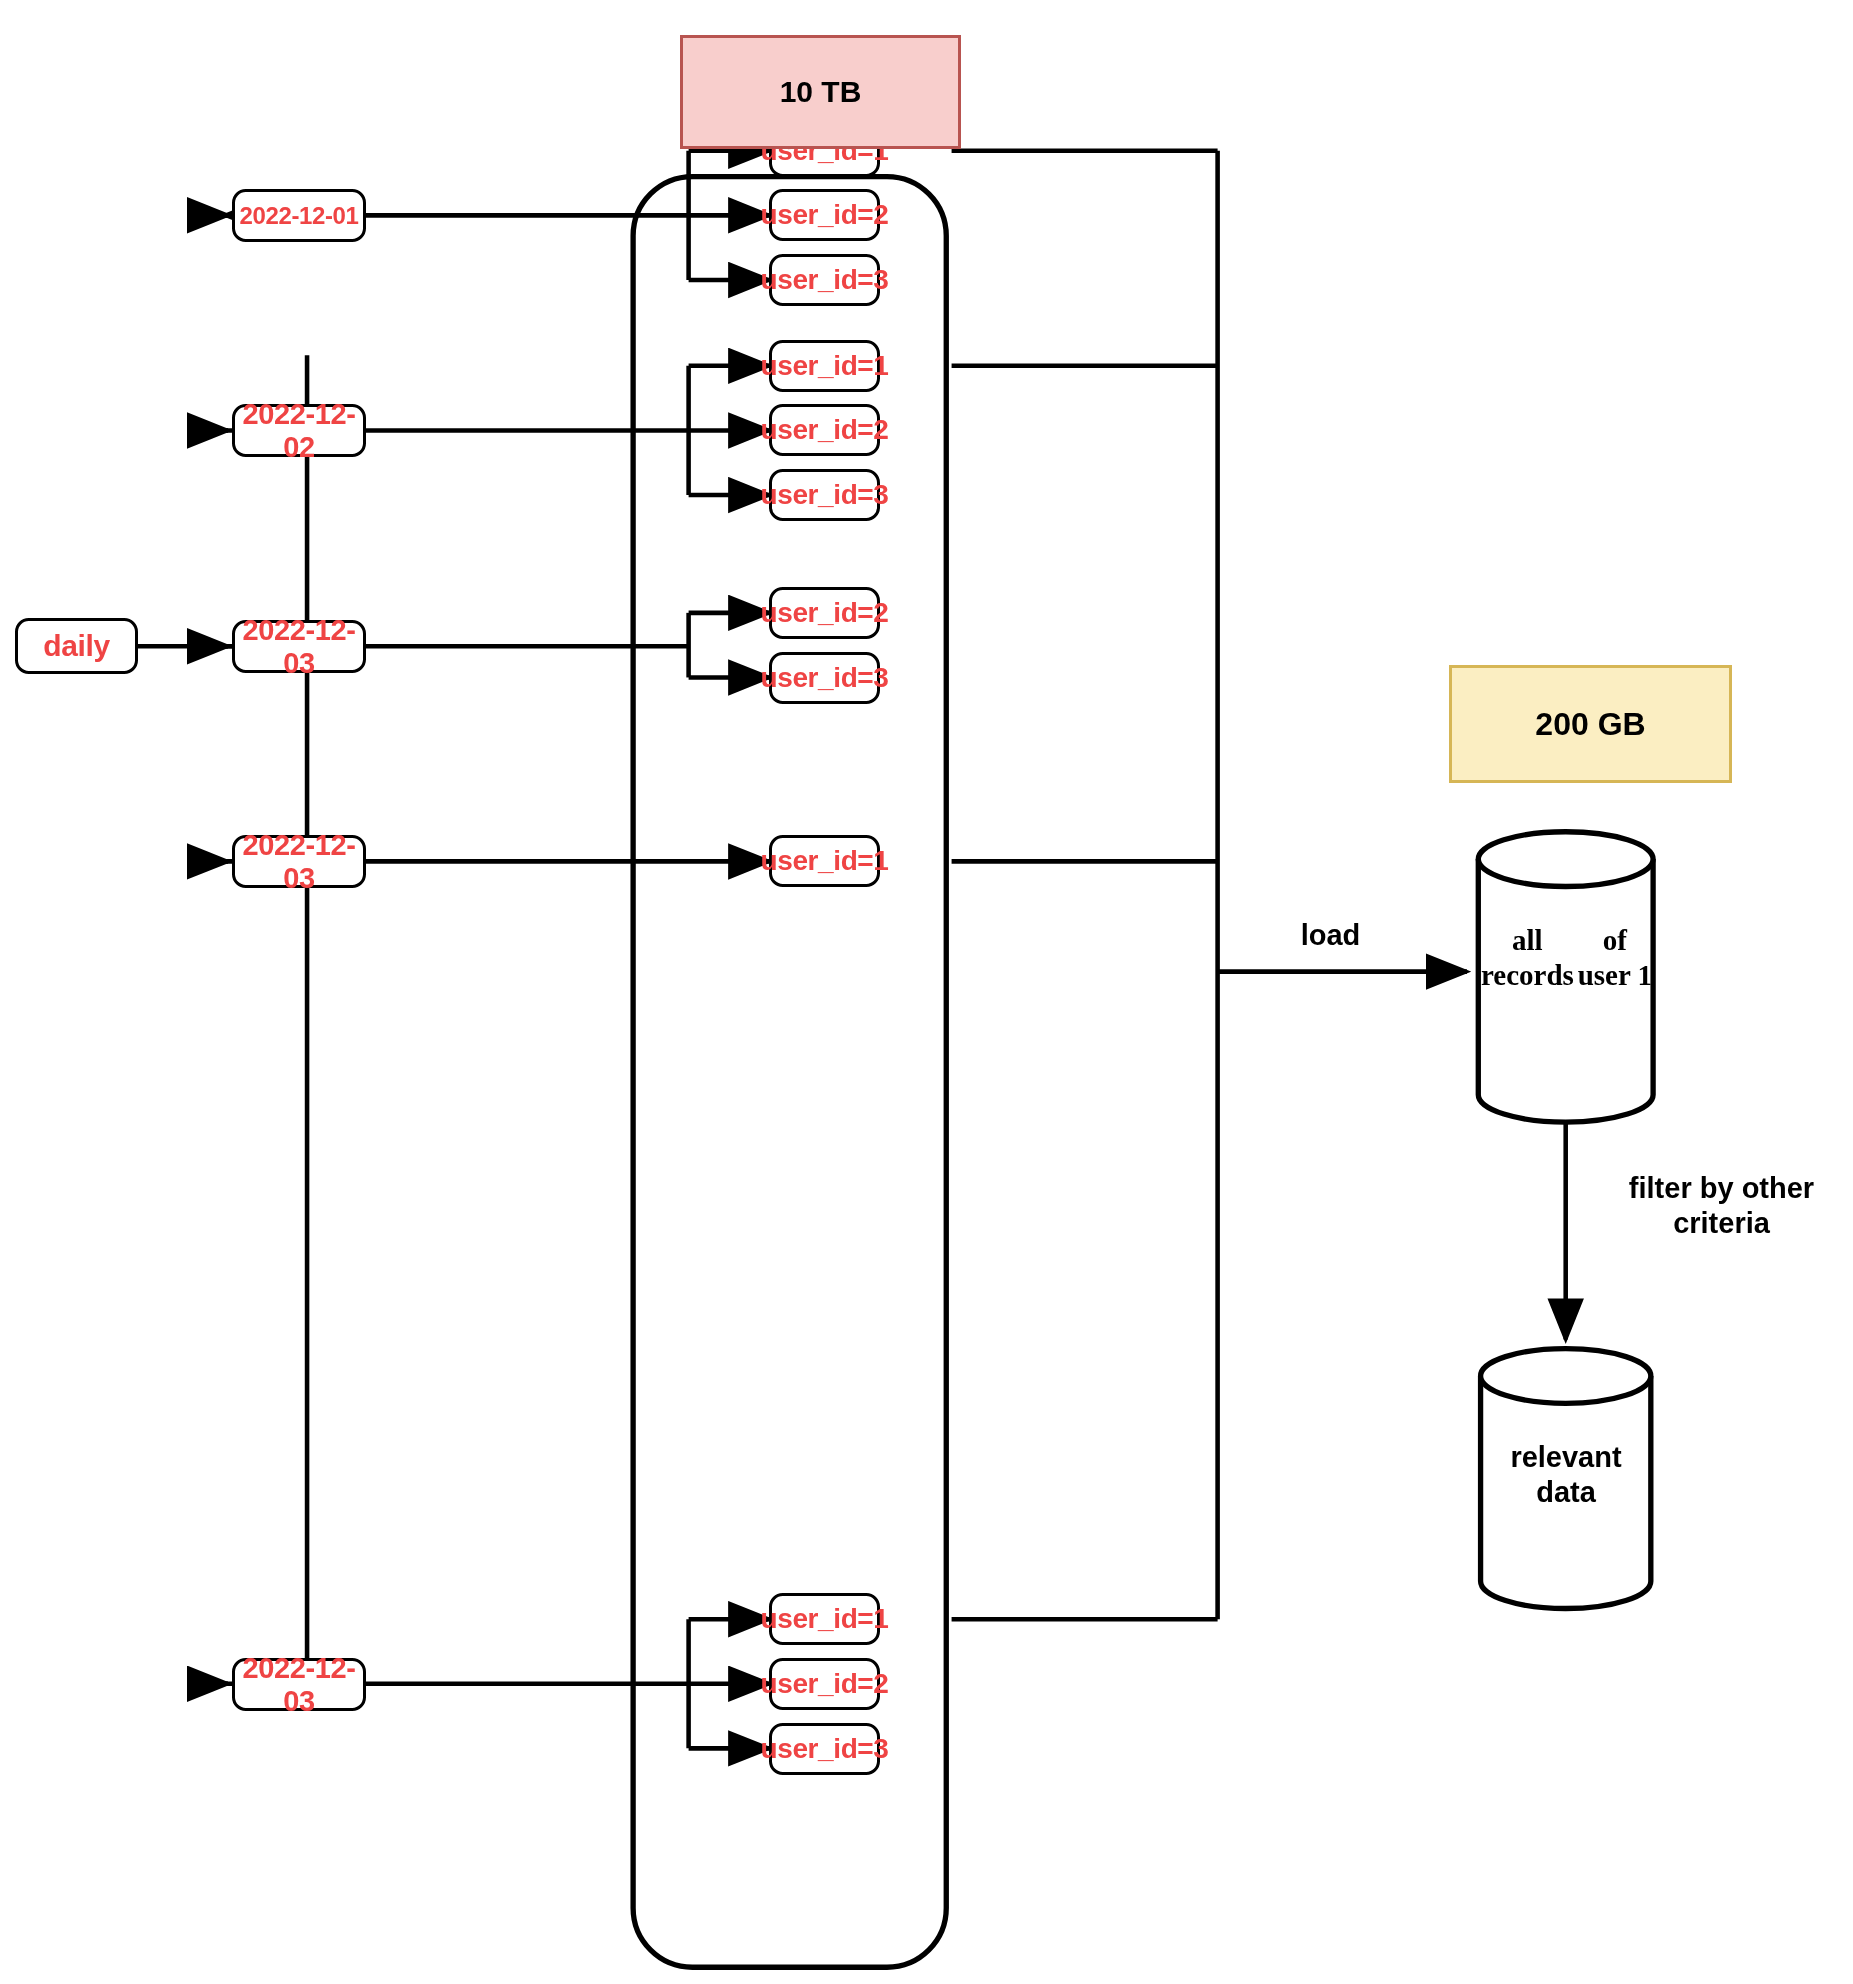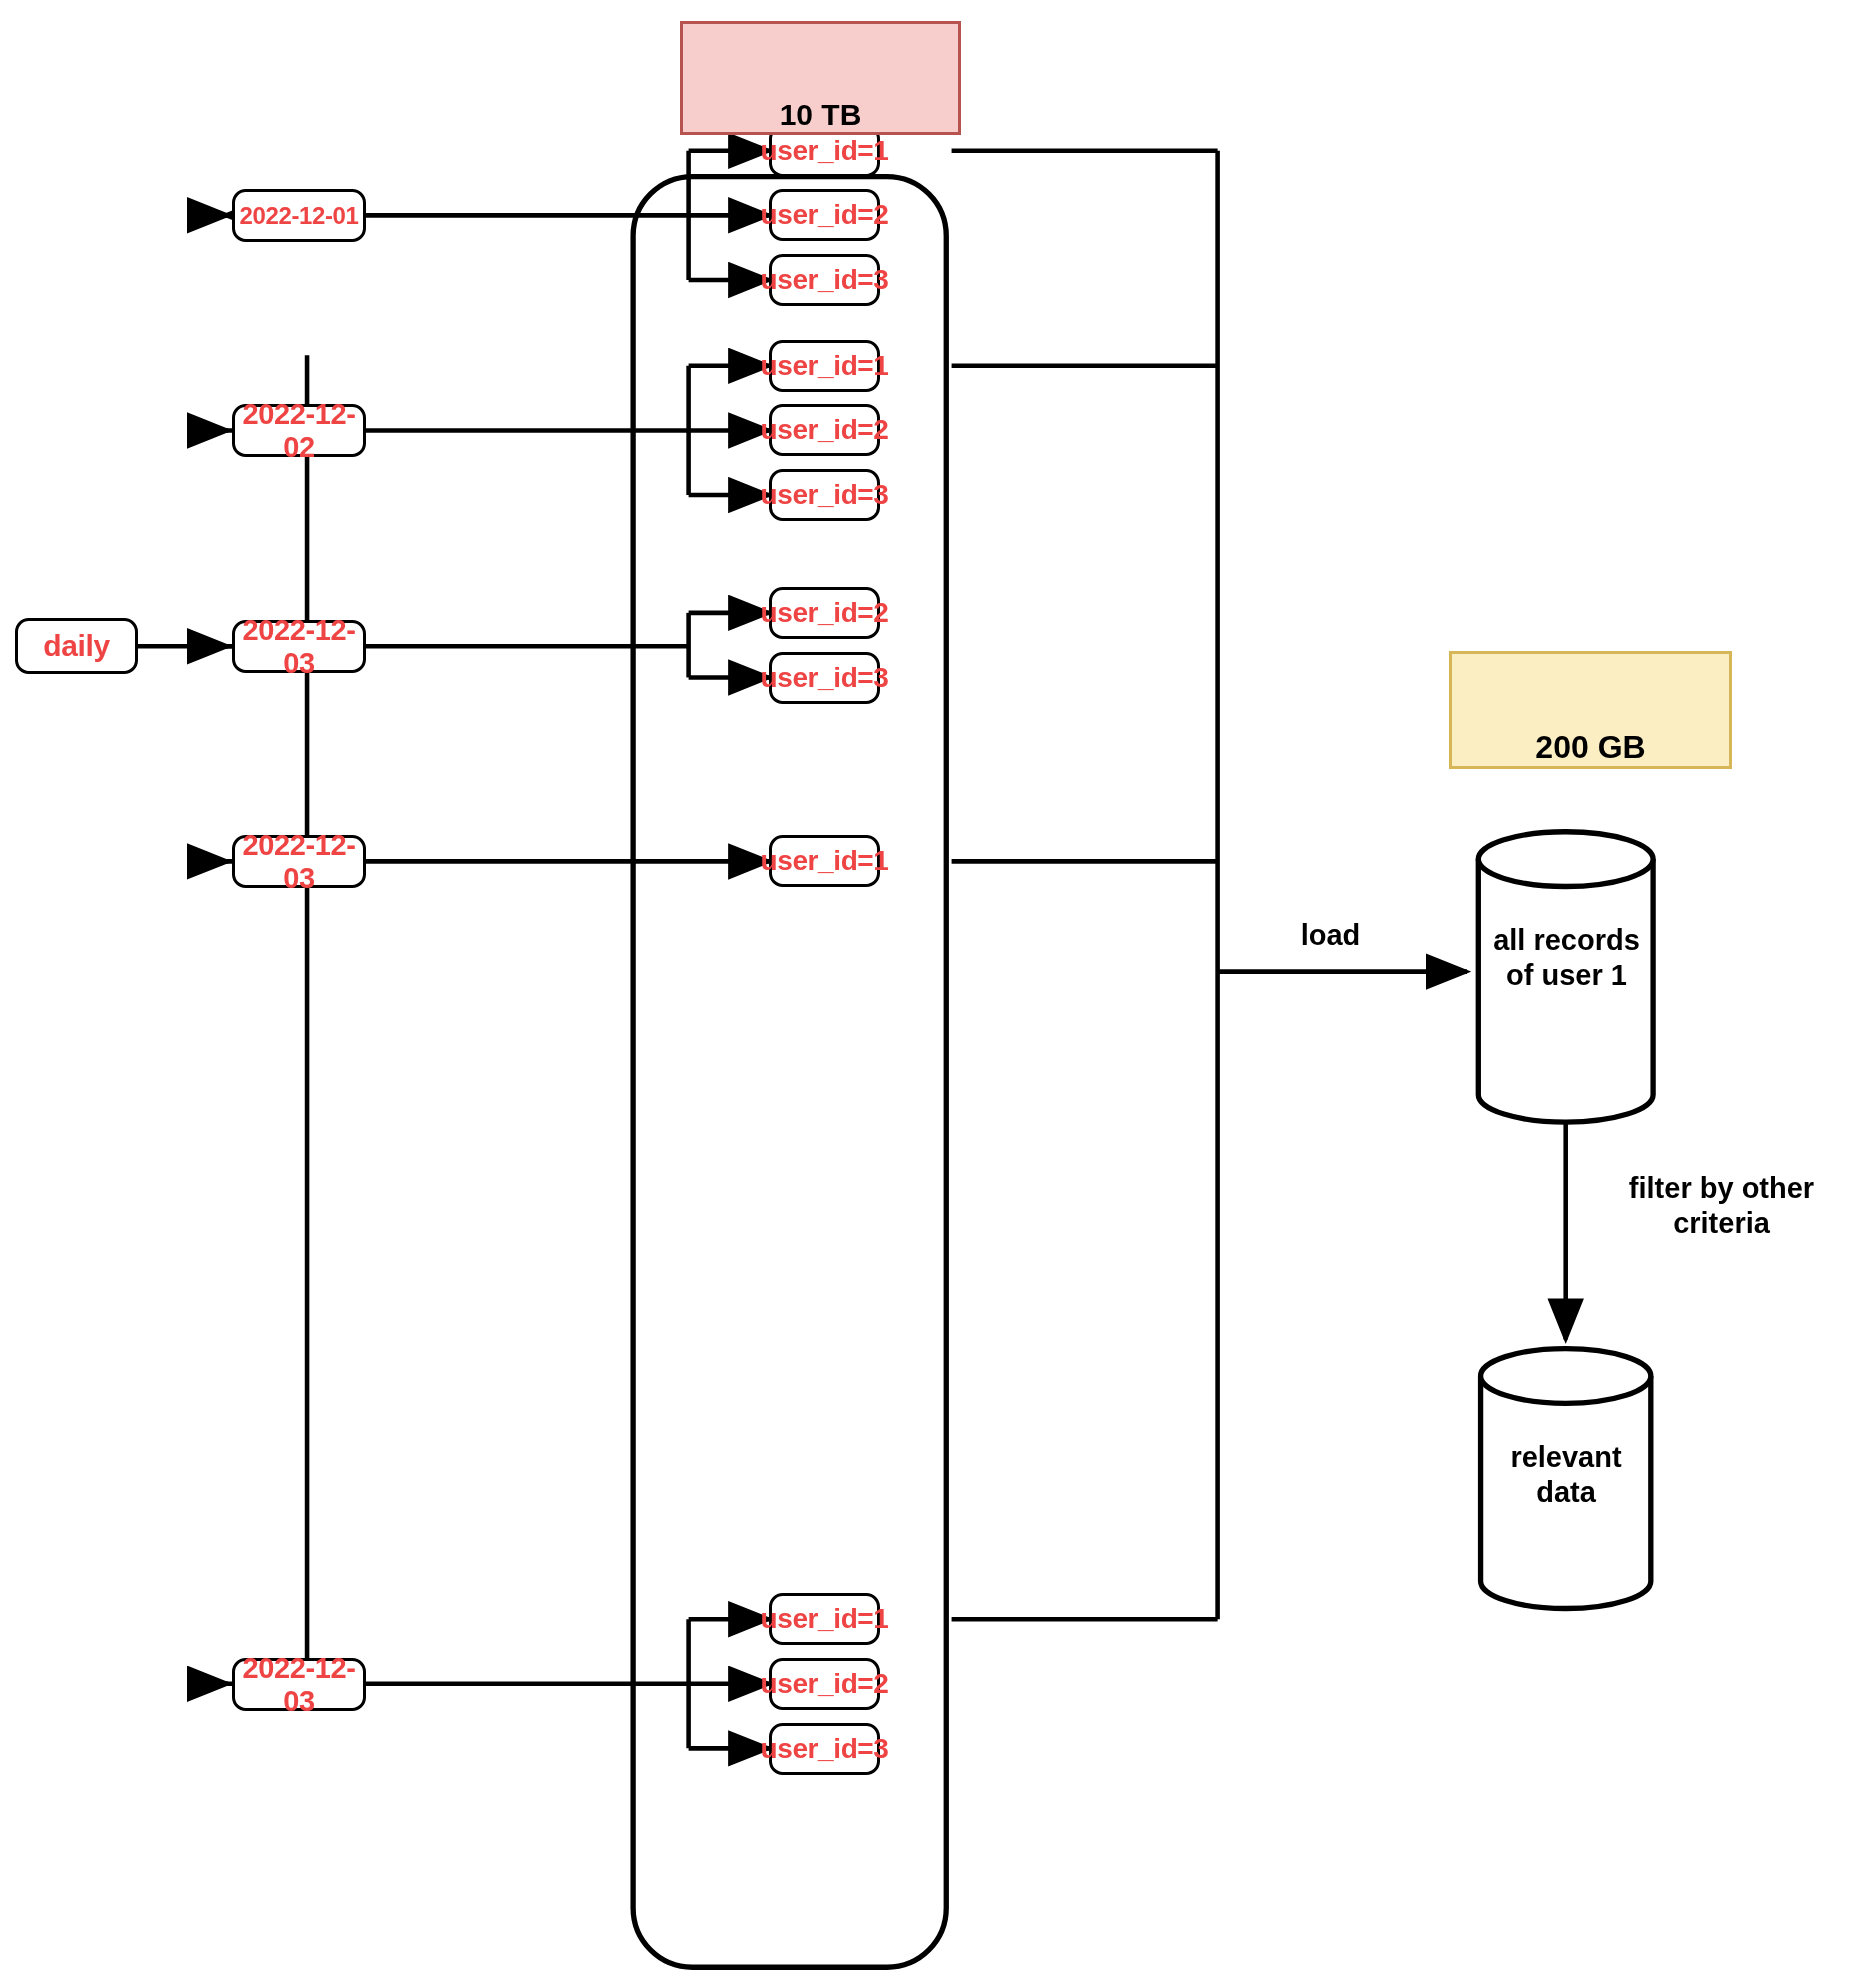--- a/index.html
+++ b/index.html
@@ -3,22 +3,22 @@
 <meta charset="utf-8">
 <style>
   html,body{margin:0;padding:0;background:#ffffff;}
   body{font-family:"Liberation Sans", sans-serif;}
   #stage{position:relative;width:1853px;height:1985px;background:#fff;overflow:hidden;}
   svg#wires{position:absolute;left:0;top:0;width:1853px;height:1985px;}
   .node{position:absolute;box-sizing:border-box;display:flex;align-items:center;
         justify-content:center;text-align:center;background:#ffffff;
         border:3px solid #000000;border-radius:13.7px;
         font-weight:bold;color:#ef4444;letter-spacing:-0.4px;}
-  .legend{position:absolute;box-sizing:border-box;display:flex;align-items:flex-end;
-          justify-content:center;text-align:center;font-weight:bold;color:#000;}
+  .legend{position:absolute;box-sizing:border-box;display:flex;align-items:center;
+          justify-content:center;text-align:center;font-weight:bold;color:#000;margin-top:14px;}
   .cyl{position:absolute;box-sizing:border-box;display:flex;align-items:center;
        justify-content:center;text-align:center;font-weight:bold;color:#000;
        line-height:1.22;}
   .edge-label{position:absolute;font-weight:bold;color:#000;text-align:center;
               line-height:1.2;}
 </style>
 </head>
 <body>
 
 <div id="stage">
@@ -194,21 +194,21 @@
     <span>10 TB</span>
   </div>
 
   <div class="legend" style="left:1449px;top:651px;width:283px;height:118px;font-size:32px;
               background:#fbeec2;border:3.8px solid #d6b656;">
     <span>200 GB</span>
   </div>
 
 
   <div class="cyl" style="left:1479px;top:905px;width:175px;height:106px;font-size:29px;
-              flex-direction:column;">
+              flex-direction:row;font-family:Liberation Serif, serif;">
     <span>all records</span>
     <span>of user 1</span>
   </div>
 
   <div class="cyl" style="left:1481px;top:1422px;width:170px;height:106px;font-size:29px;
               flex-direction:column;">
     <span>relevant</span>
     <span>data</span>
   </div>
 

